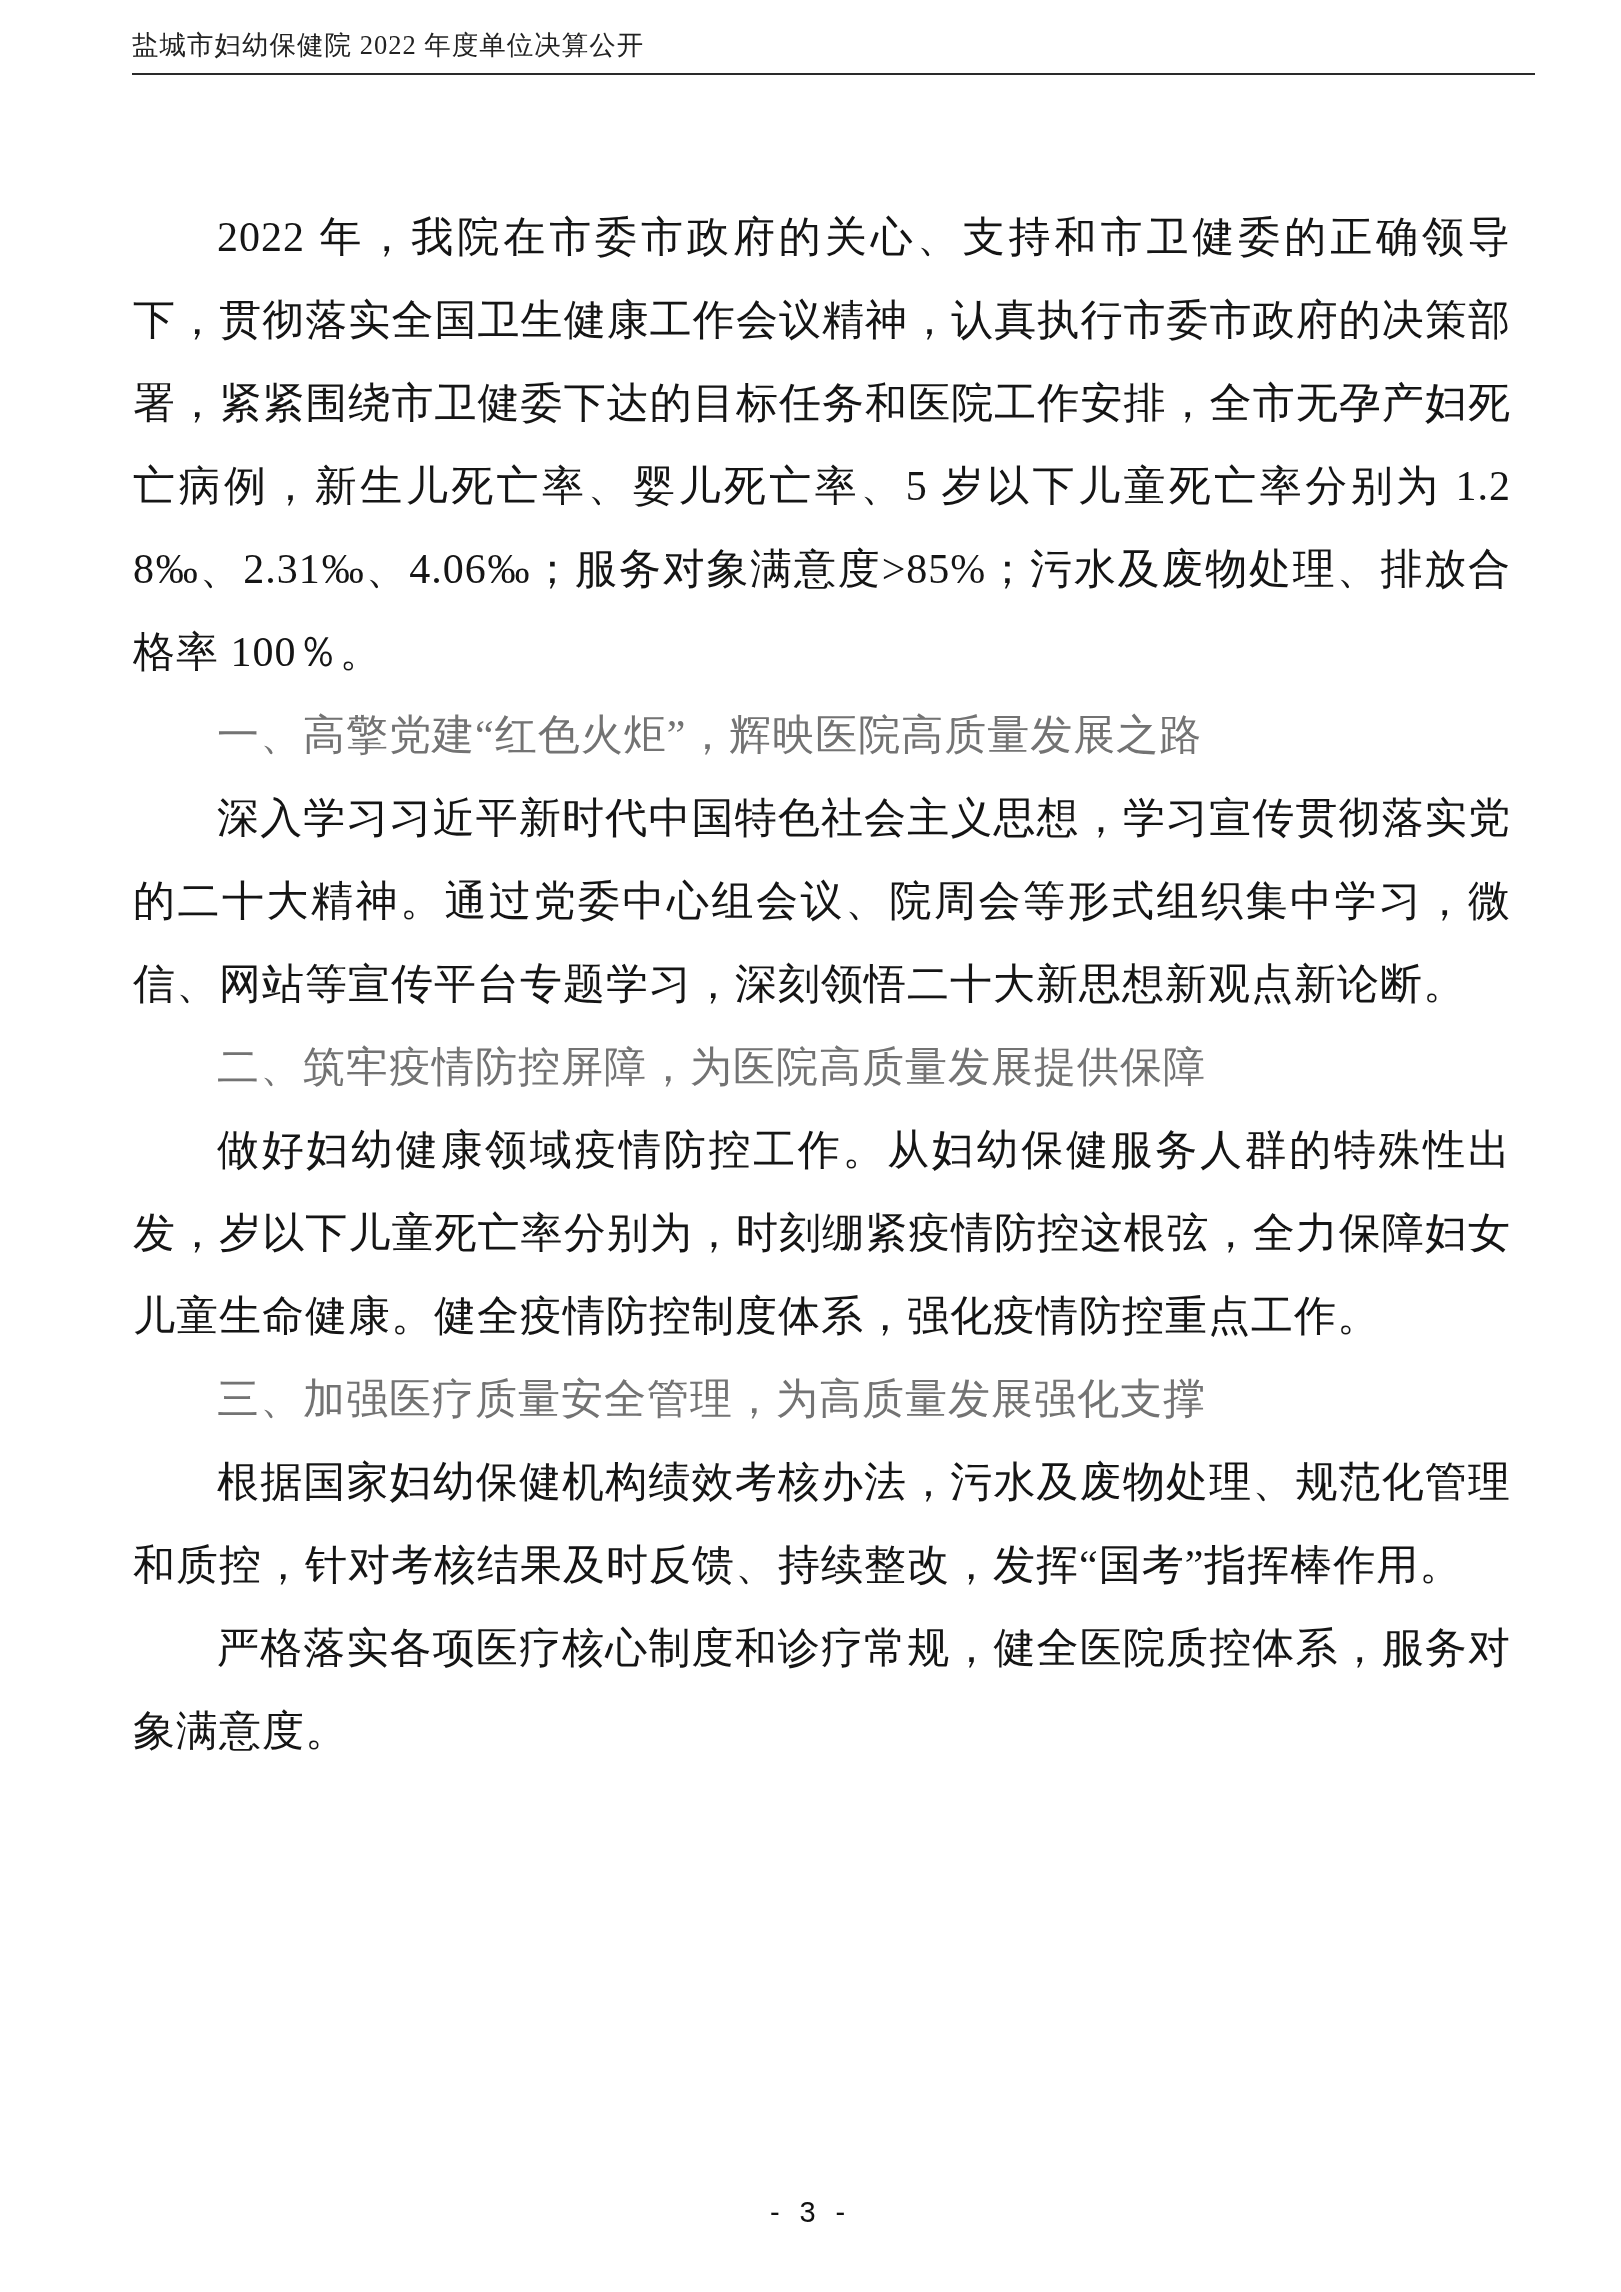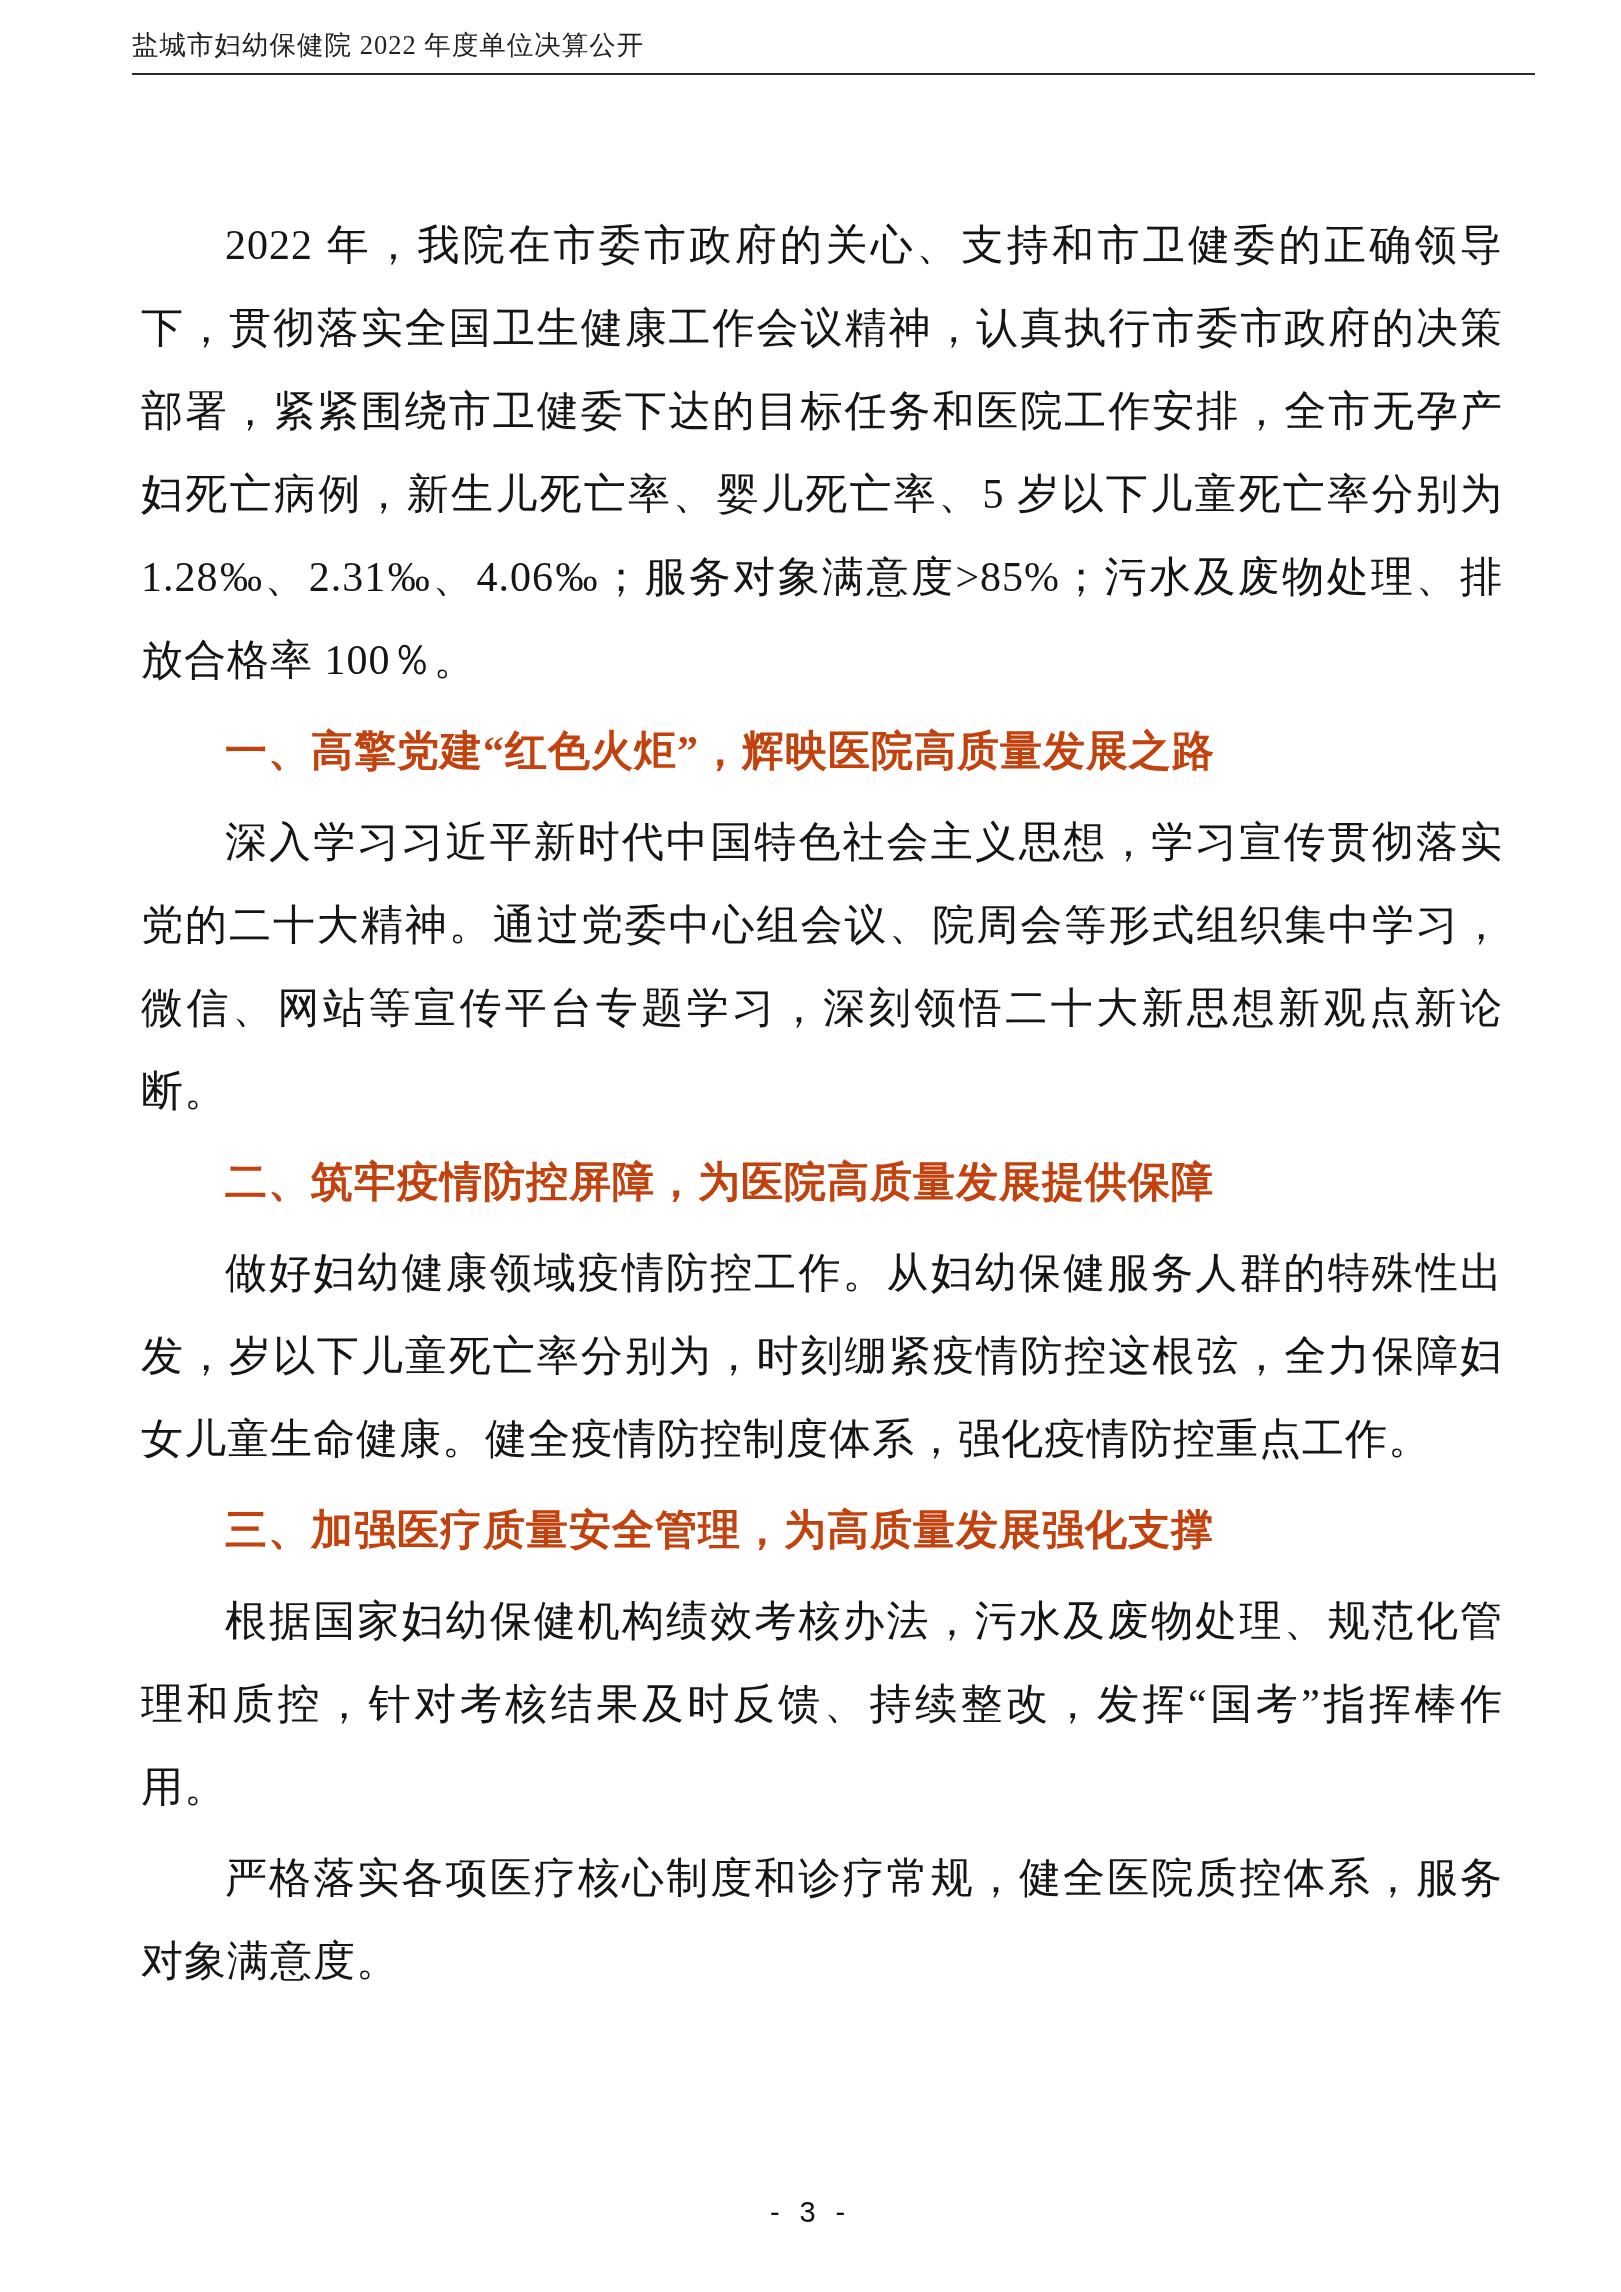--- a/index.html
+++ b/index.html
@@ -32,32 +32,32 @@
     color: #222222;
     font-family: "Liberation Serif", "DejaVu Serif", serif;
   }
   .doc-body {
     position: absolute;
     top: 196px;
     left: 133px;
     right: 110px;
   }
   .doc-body p {
-    margin: 8px;
+    margin: 0;
     font-size: 42px;
     line-height: 83px;
     text-align: justify;
     text-indent: 2em;
     letter-spacing: 1px;
     color: #151515;
     word-break: break-all;
   }
   .doc-body p.heading {
-    font-weight: 700;
-    color: #c2410c;
+    font-weight: 400;
+    color: #737373;
   }
   .doc-footer {
     position: absolute;
     bottom: 27.4px;
     left: 0;
     width: 100%;
     text-align: center;
     font-size: 29px;
     letter-spacing: 5.9px;
     color: #111111;

